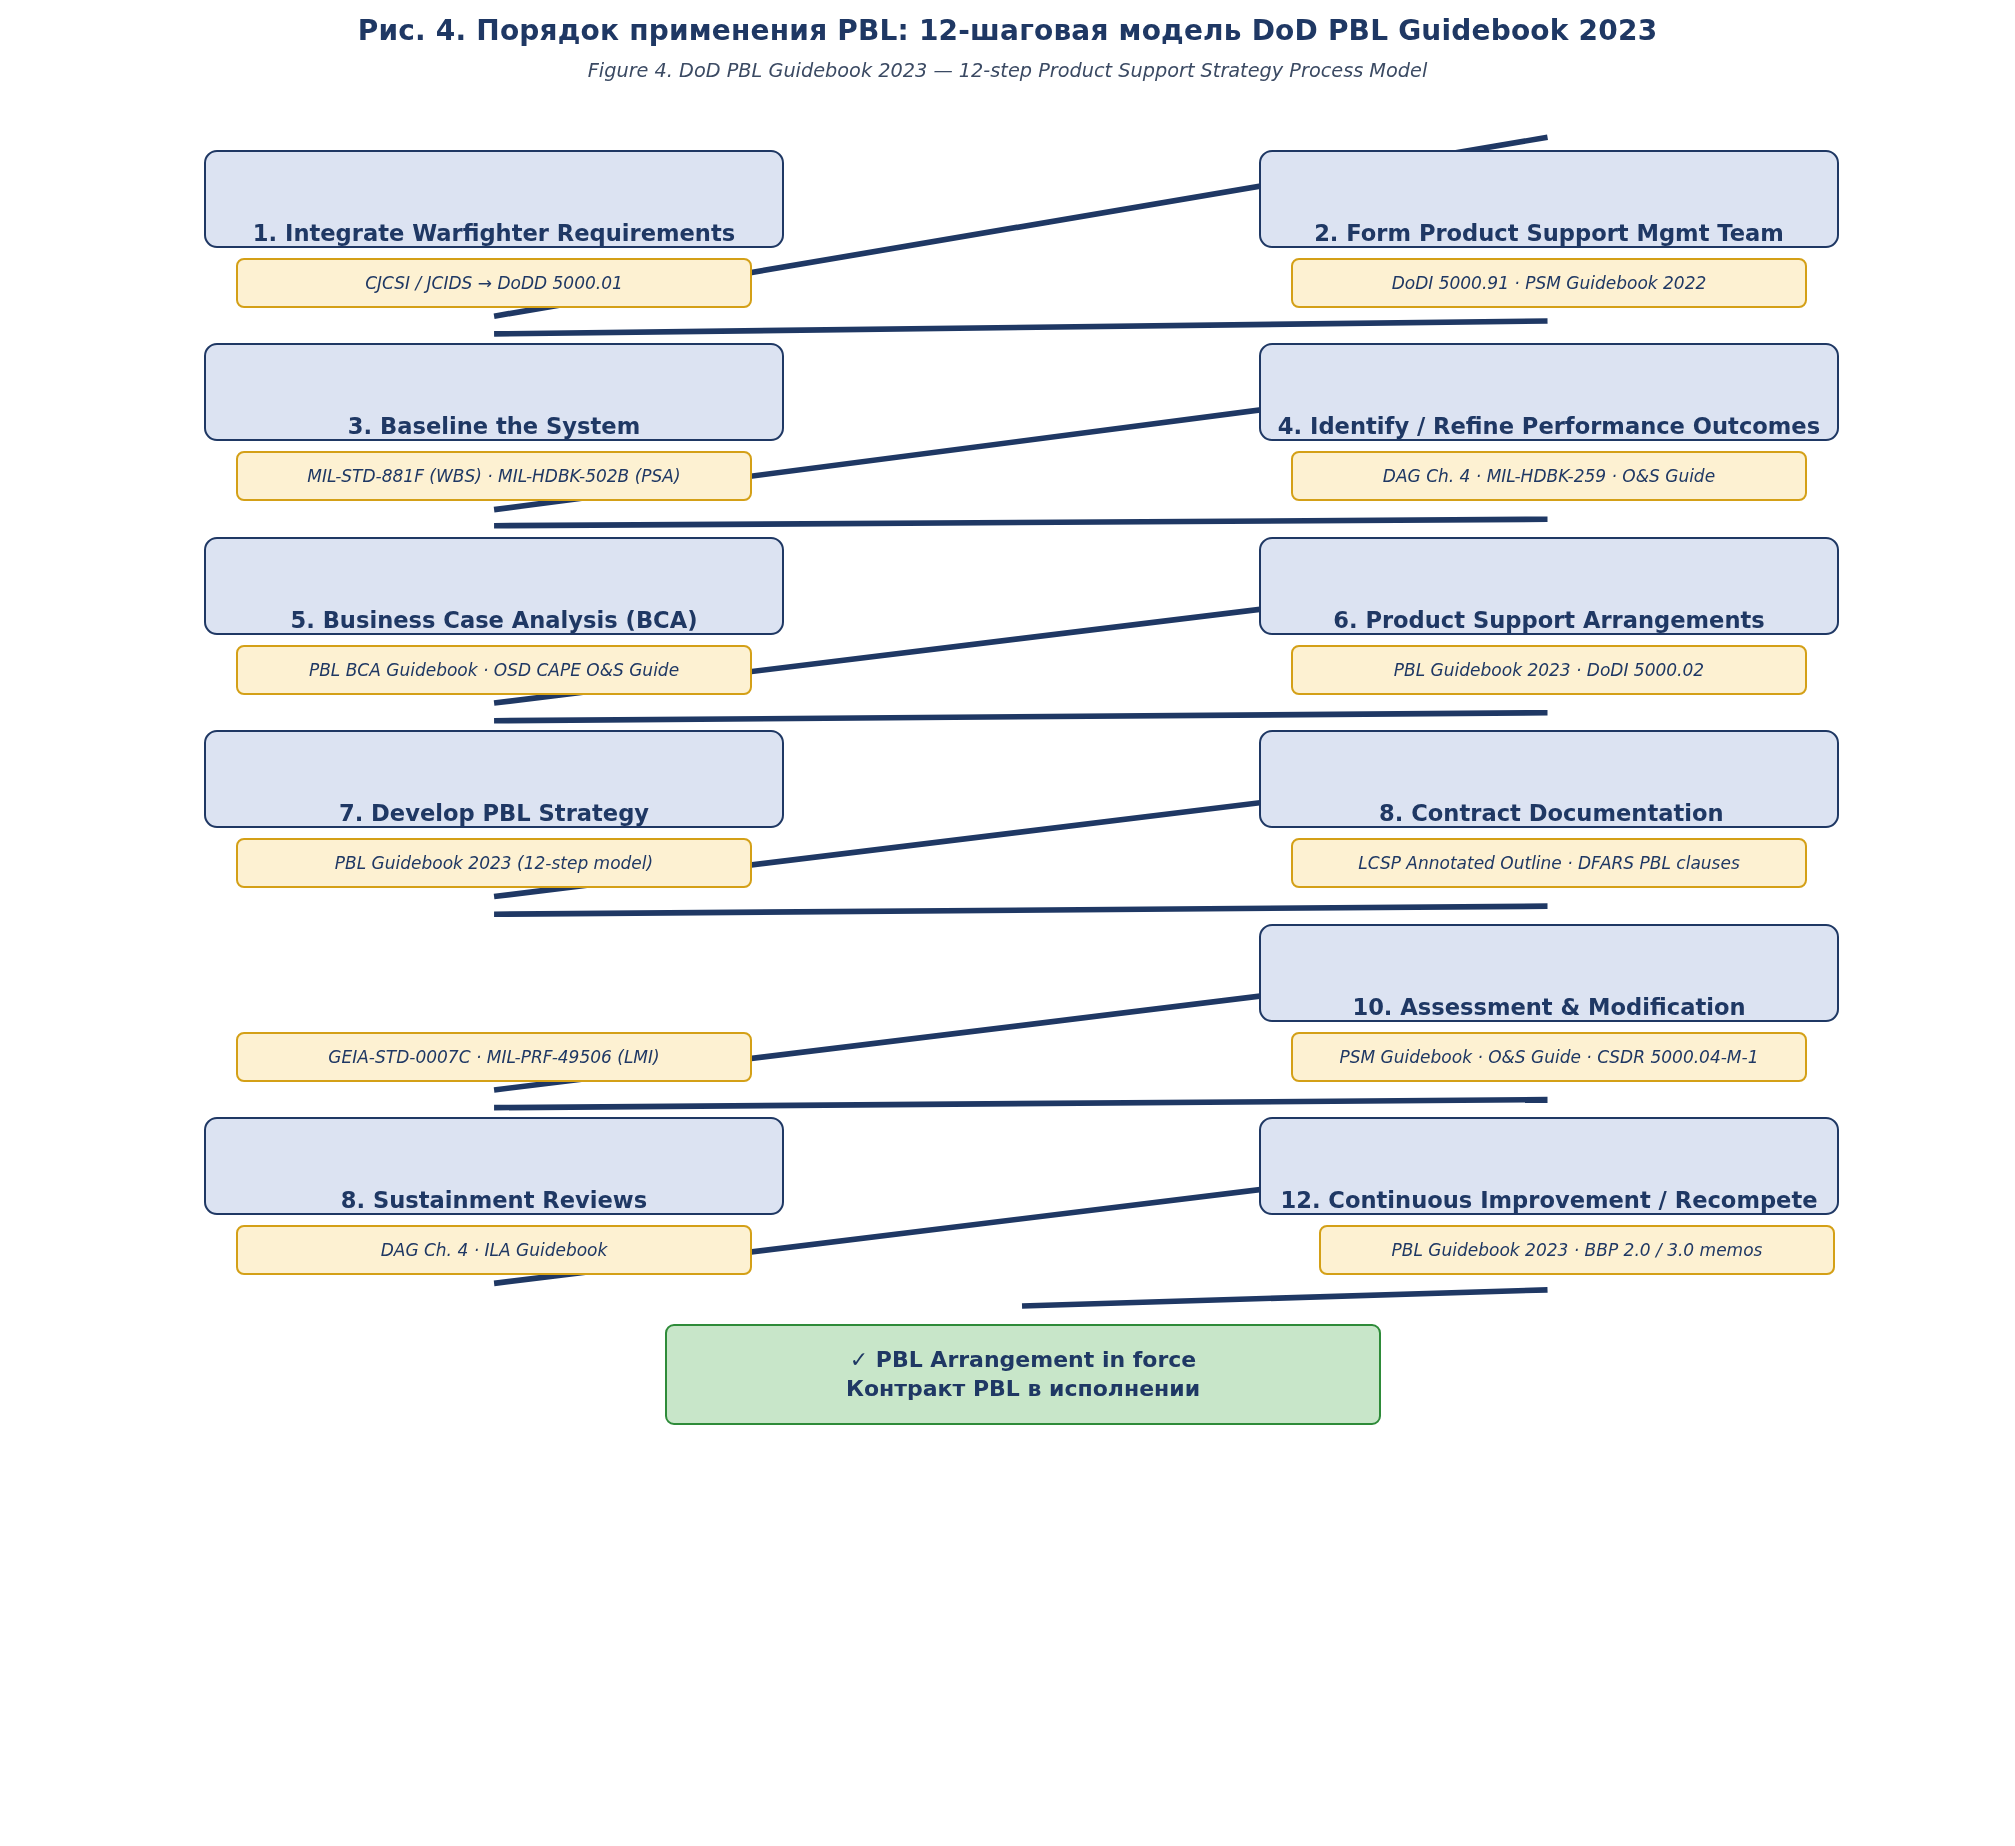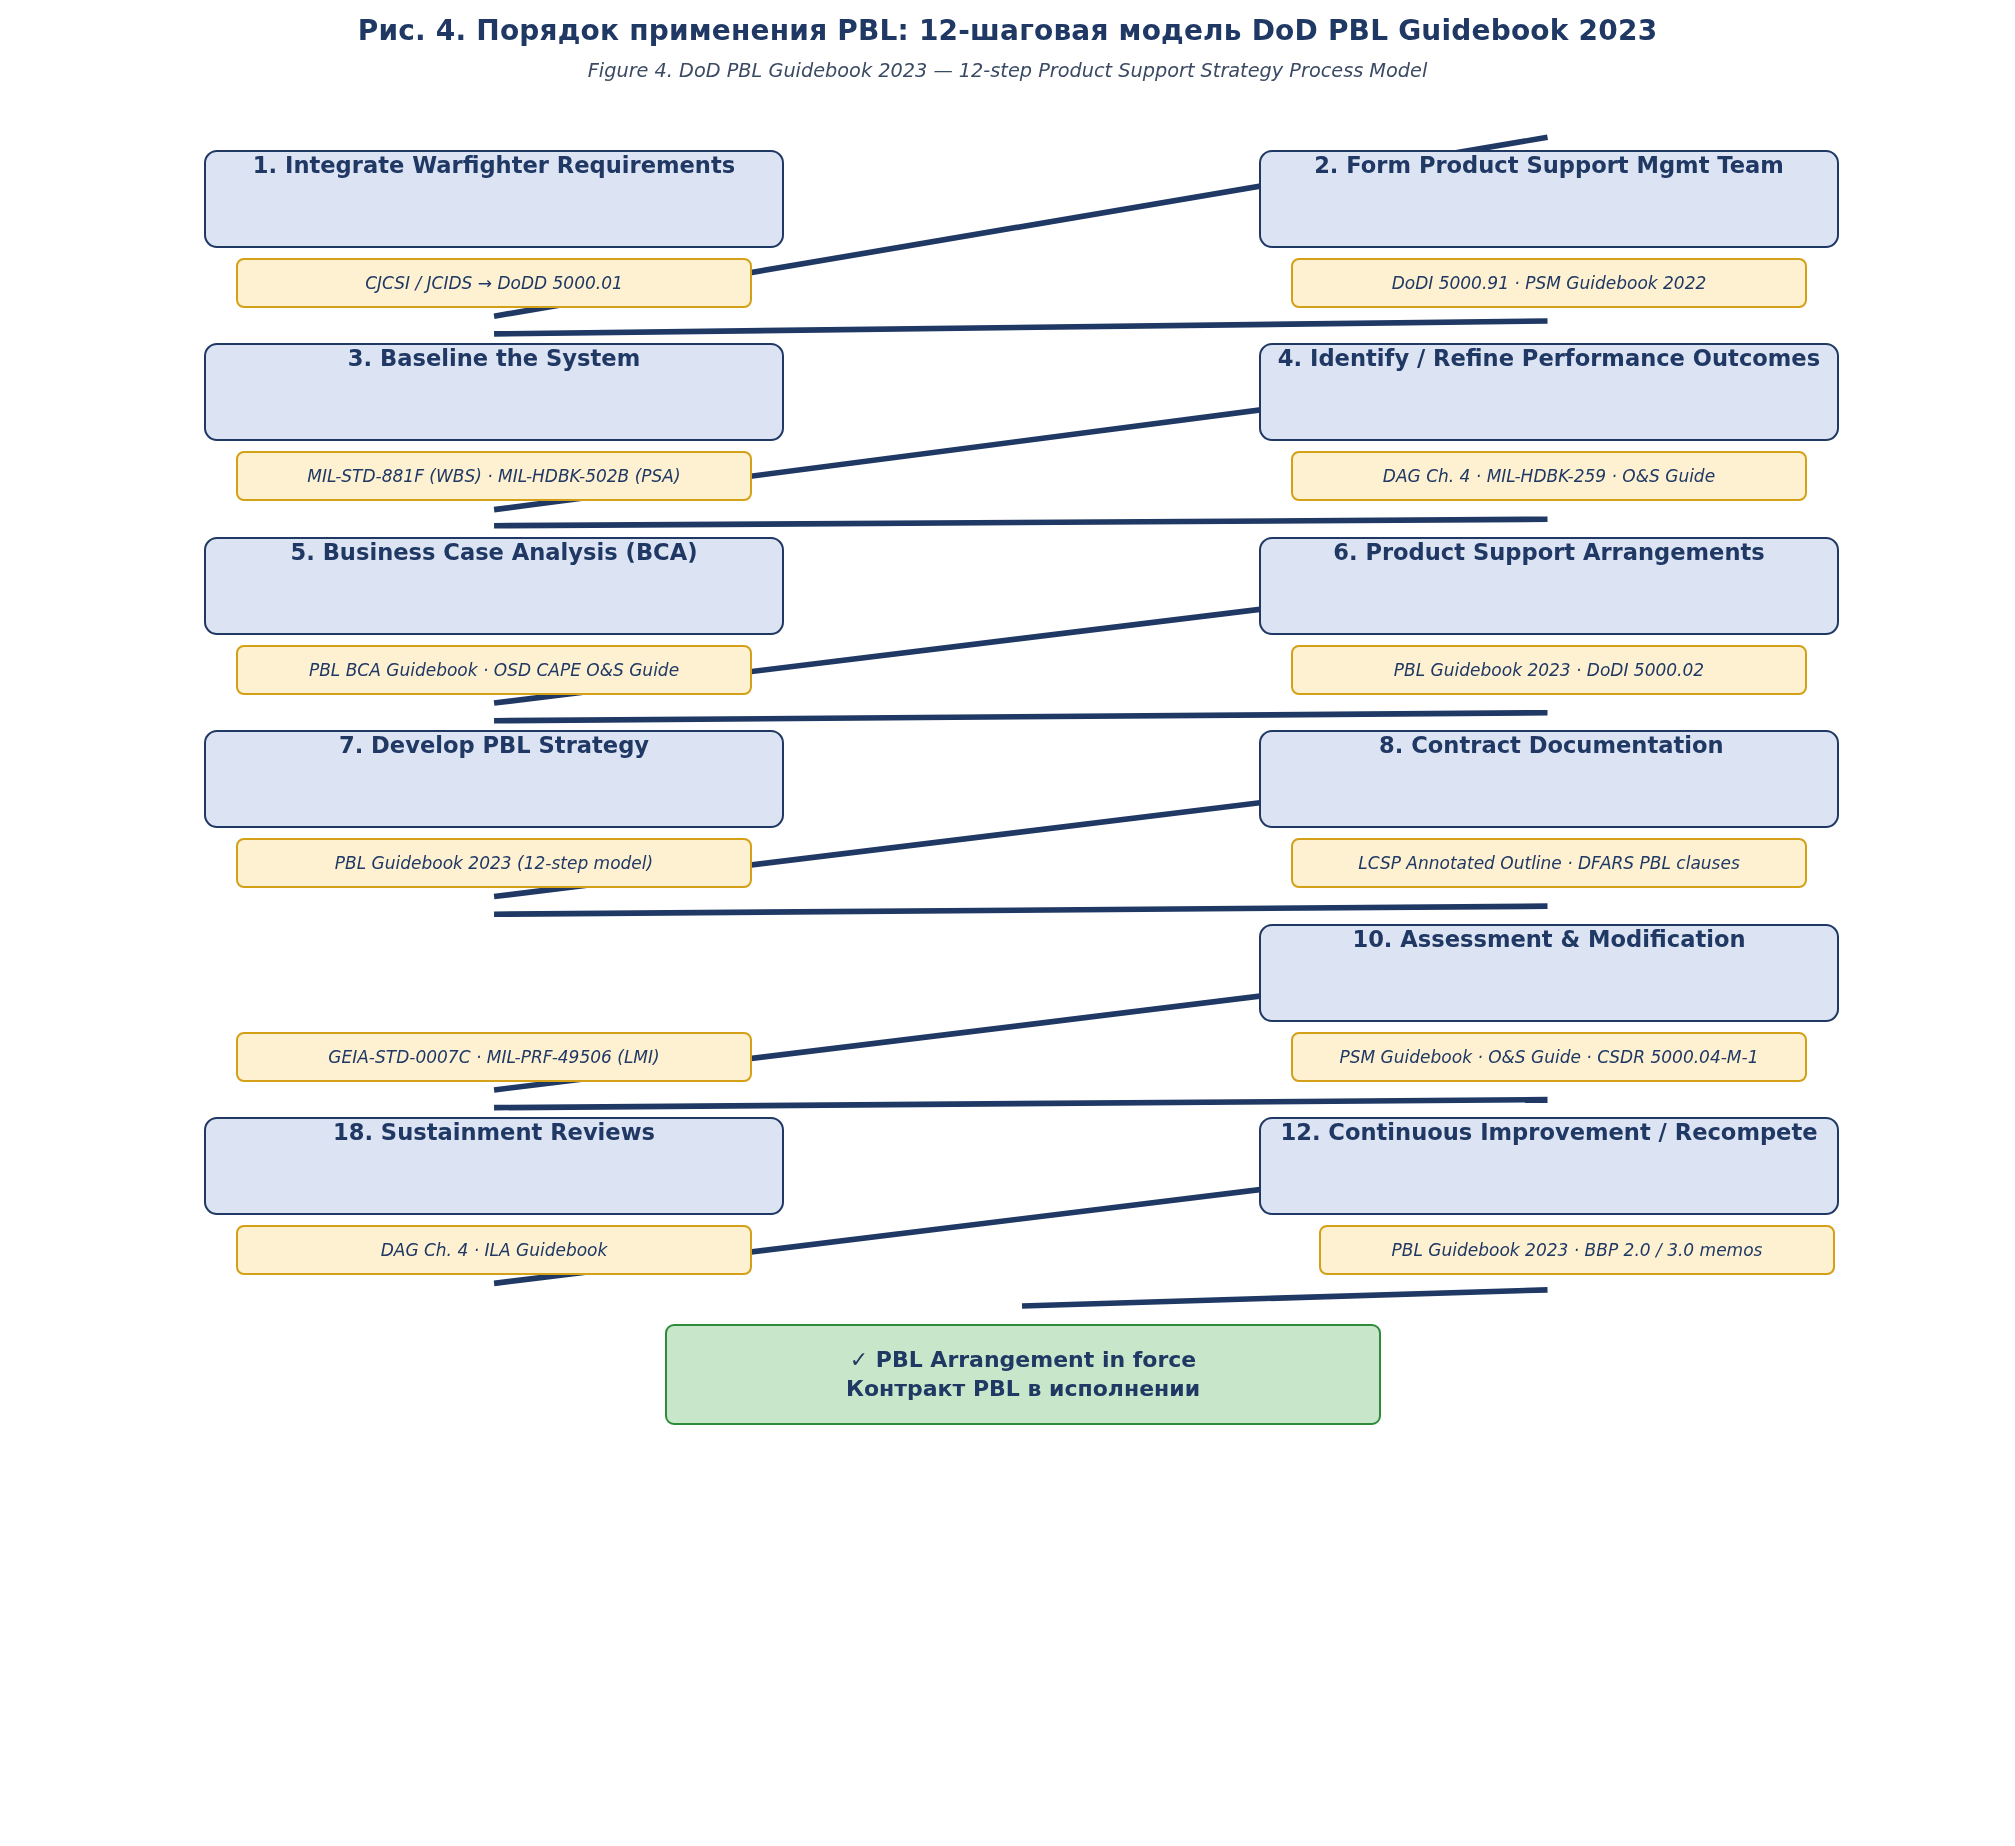--- a/index.html
+++ b/index.html
@@ -32,21 +32,21 @@
   
   #edges{position:absolute;left:0;top:0;width:2015px;height:1847px;}
 
   
   .step{
     position:absolute;
     box-sizing:border-box;
     background:#dce3f2;
     border:2.8px solid #1f3864;
     border-radius:13px;
-    display:flex;align-items:flex-start;justify-content:center;
+    display:flex;align-items:flex-end;justify-content:center;
     text-align:center;
     color:#1f3864;
     font-size:22.6px;font-weight:bold;
     padding:0 11.3px;
   }
   .step .lbl{white-space:nowrap;}
 
   
   .note{
     position:absolute;
@@ -172,21 +172,21 @@
   </div>
 
   <div class="step" style="left:1259px;top:924px;width:580px;height:98px;">
     <span class="lbl">10. Assessment &amp; Modification</span>
   </div>
   <div class="note" style="left:1291px;top:1032px;width:516px;height:50px;">
     <span class="lbl">PSM Guidebook · O&amp;S Guide · CSDR 5000.04-M-1</span>
   </div>
 
   <div class="step" style="left:204px;top:1117px;width:580px;height:98px;">
-    <span class="lbl">18. Sustainment Reviews</span>
+    <span class="lbl">8. Sustainment Reviews</span>
   </div>
   <div class="note" style="left:236px;top:1225px;width:516px;height:50px;">
     <span class="lbl">DAG Ch. 4 · ILA Guidebook</span>
   </div>
 
   <div class="step" style="left:1259px;top:1117px;width:580px;height:98px;">
     <span class="lbl">12. Continuous Improvement / Recompete</span>
   </div>
   <div class="note" style="left:1291px;top:1225px;width:516px;height:50px;margin-left:28px;">
     <span class="lbl">PBL Guidebook 2023 · BBP 2.0 / 3.0 memos</span>

